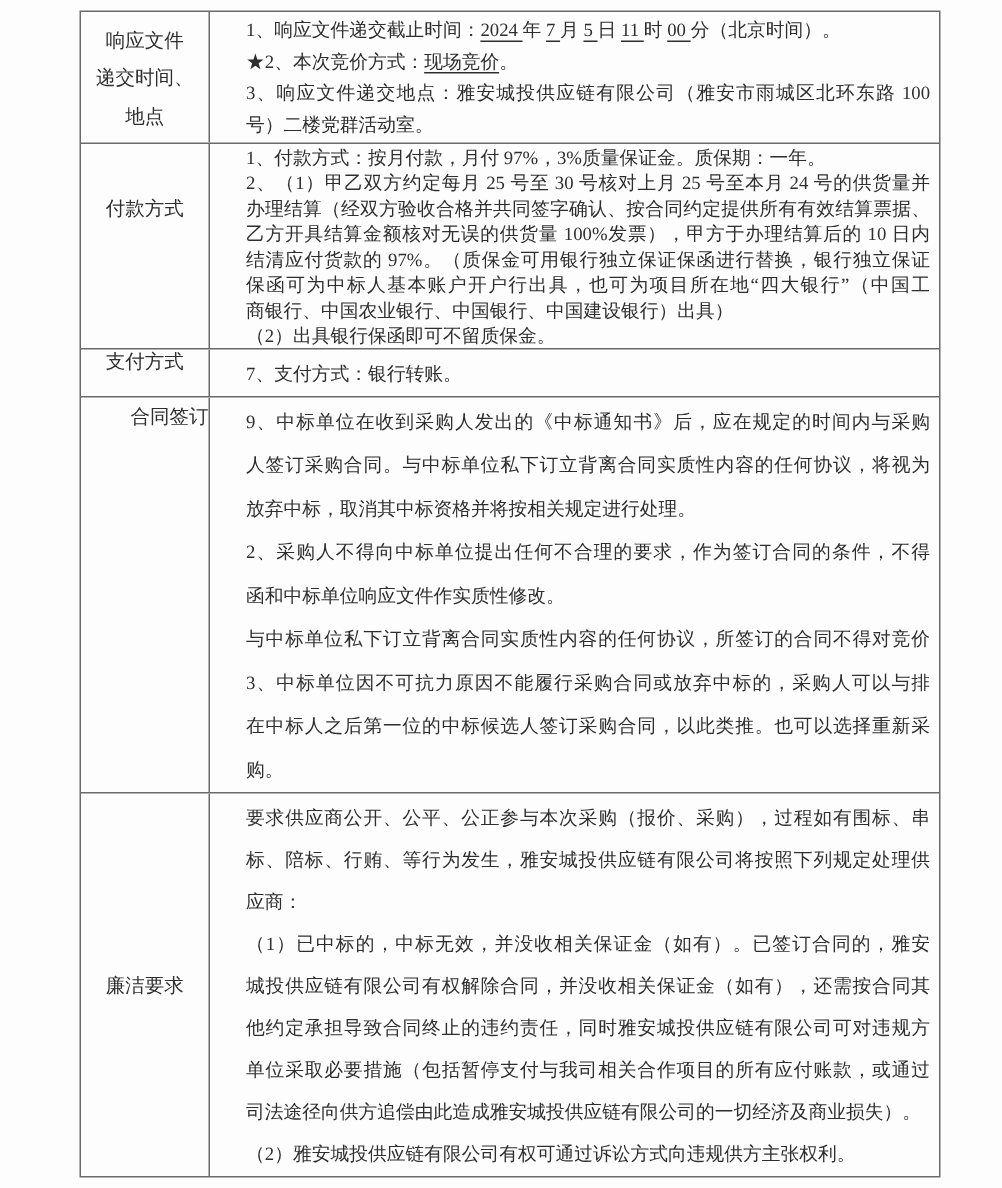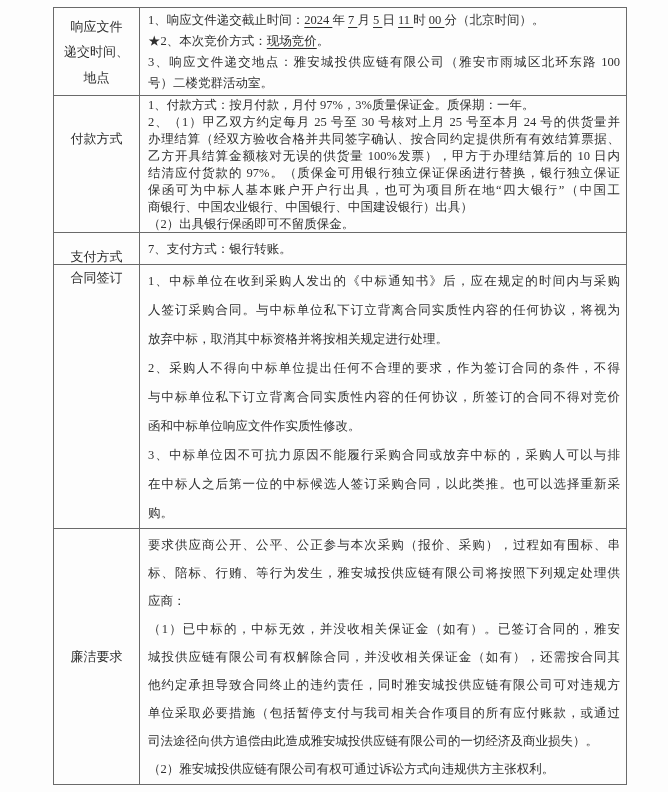--- a/index.html
+++ b/index.html
@@ -50,20 +50,21 @@
     flex: 1 1 auto;
     box-sizing: border-box;
     padding: 2px 6px 0 8px;
     font-size: 12.5px;
     overflow: hidden;
     min-width: 0;
   }
   .line {
     white-space: pre;
     overflow: hidden;
+    margin-left: 16px;
   }
   .line.just {
     white-space: normal;
     text-align: justify;
     text-align-last: justify;
     height: var(--lh);
   }
   .u {
     text-decoration: underline;
     text-decoration-thickness: 1px;
@@ -78,22 +79,22 @@
   .t-row[data-row-id="integrity"]         { height: 256px; }
 
   .t-row[data-row-id="submission"] .line        { line-height: 21px; --lh: 21px; }
   .t-row[data-row-id="payment-terms"] .line     { line-height: 17px; --lh: 17px; }
   .t-row[data-row-id="payment-method"] .line    { line-height: 26px; --lh: 26px; }
   .t-row[data-row-id="contract-signing"] .line  { line-height: 29px; --lh: 29px; }
   .t-row[data-row-id="integrity"] .line         { line-height: 28px; --lh: 28px; }
 
   .t-row[data-row-id="submission"] .label-cell       { justify-content: space-evenly; }
   .t-row[data-row-id="payment-terms"] .label-cell    { justify-content: flex-start; padding-top: 36px; font-family: Liberation Mono, monospace; }
-  .t-row[data-row-id="payment-method"] .label-cell   { justify-content: flex-end; }
-  .t-row[data-row-id="contract-signing"] .label-cell { justify-content: flex-start; padding-top: 5px; }
+  .t-row[data-row-id="payment-method"] .label-cell   { justify-content: flex-start; }
+  .t-row[data-row-id="contract-signing"] .label-cell { justify-content: flex-start; padding-top: 5px; align-items: flex-end; }
   .t-row[data-row-id="integrity"] .label-cell        { justify-content: center; }
 
   .t-row[data-row-id="payment-terms"] .content-cell    { padding-top: 1px; }
   .t-row[data-row-id="payment-method"] .content-cell   { padding-top: 3px; }
 </style>
 </head>
 <body>
 
 <div class="sheet">
   <div class="terms-table" id="terms-table">
@@ -131,26 +132,26 @@
         </div>
         <div class="content-cell">
           <div class="line"><span>7、支付方式：银行转账。</span></div>
         </div>
       </div>
       <div class="t-row" data-row-id="contract-signing">
         <div class="label-cell">
           <div class="label-line">合同签订</div>
         </div>
         <div class="content-cell">
-          <div class="line just"><span>1、中标单位在收到采购人发出的《中标通知书》后，应在规定的时间内与采购</span></div>
+          <div class="line just"><span>9、中标单位在收到采购人发出的《中标通知书》后，应在规定的时间内与采购</span></div>
           <div class="line just"><span>人签订采购合同。与中标单位私下订立背离合同实质性内容的任何协议，将视为</span></div>
           <div class="line"><span>放弃中标，取消其中标资格并将按相关规定进行处理。</span></div>
           <div class="line just"><span>2、采购人不得向中标单位提出任何不合理的要求，作为签订合同的条件，不得</span></div>
+          <div class="line"><span>函和中标单位响应文件作实质性修改。</span></div>
           <div class="line just"><span>与中标单位私下订立背离合同实质性内容的任何协议，所签订的合同不得对竞价</span></div>
-          <div class="line"><span>函和中标单位响应文件作实质性修改。</span></div>
           <div class="line just"><span>3、中标单位因不可抗力原因不能履行采购合同或放弃中标的，采购人可以与排</span></div>
           <div class="line just"><span>在中标人之后第一位的中标候选人签订采购合同，以此类推。也可以选择重新采</span></div>
           <div class="line"><span>购。</span></div>
         </div>
       </div>
       <div class="t-row" data-row-id="integrity">
         <div class="label-cell">
           <div class="label-line">廉洁要求</div>
         </div>
         <div class="content-cell">

